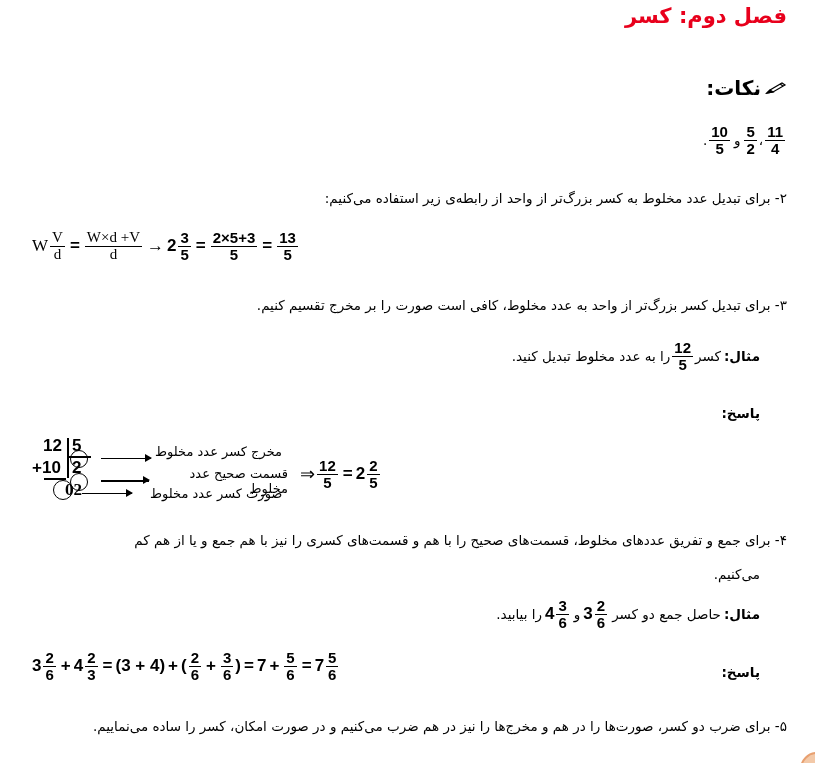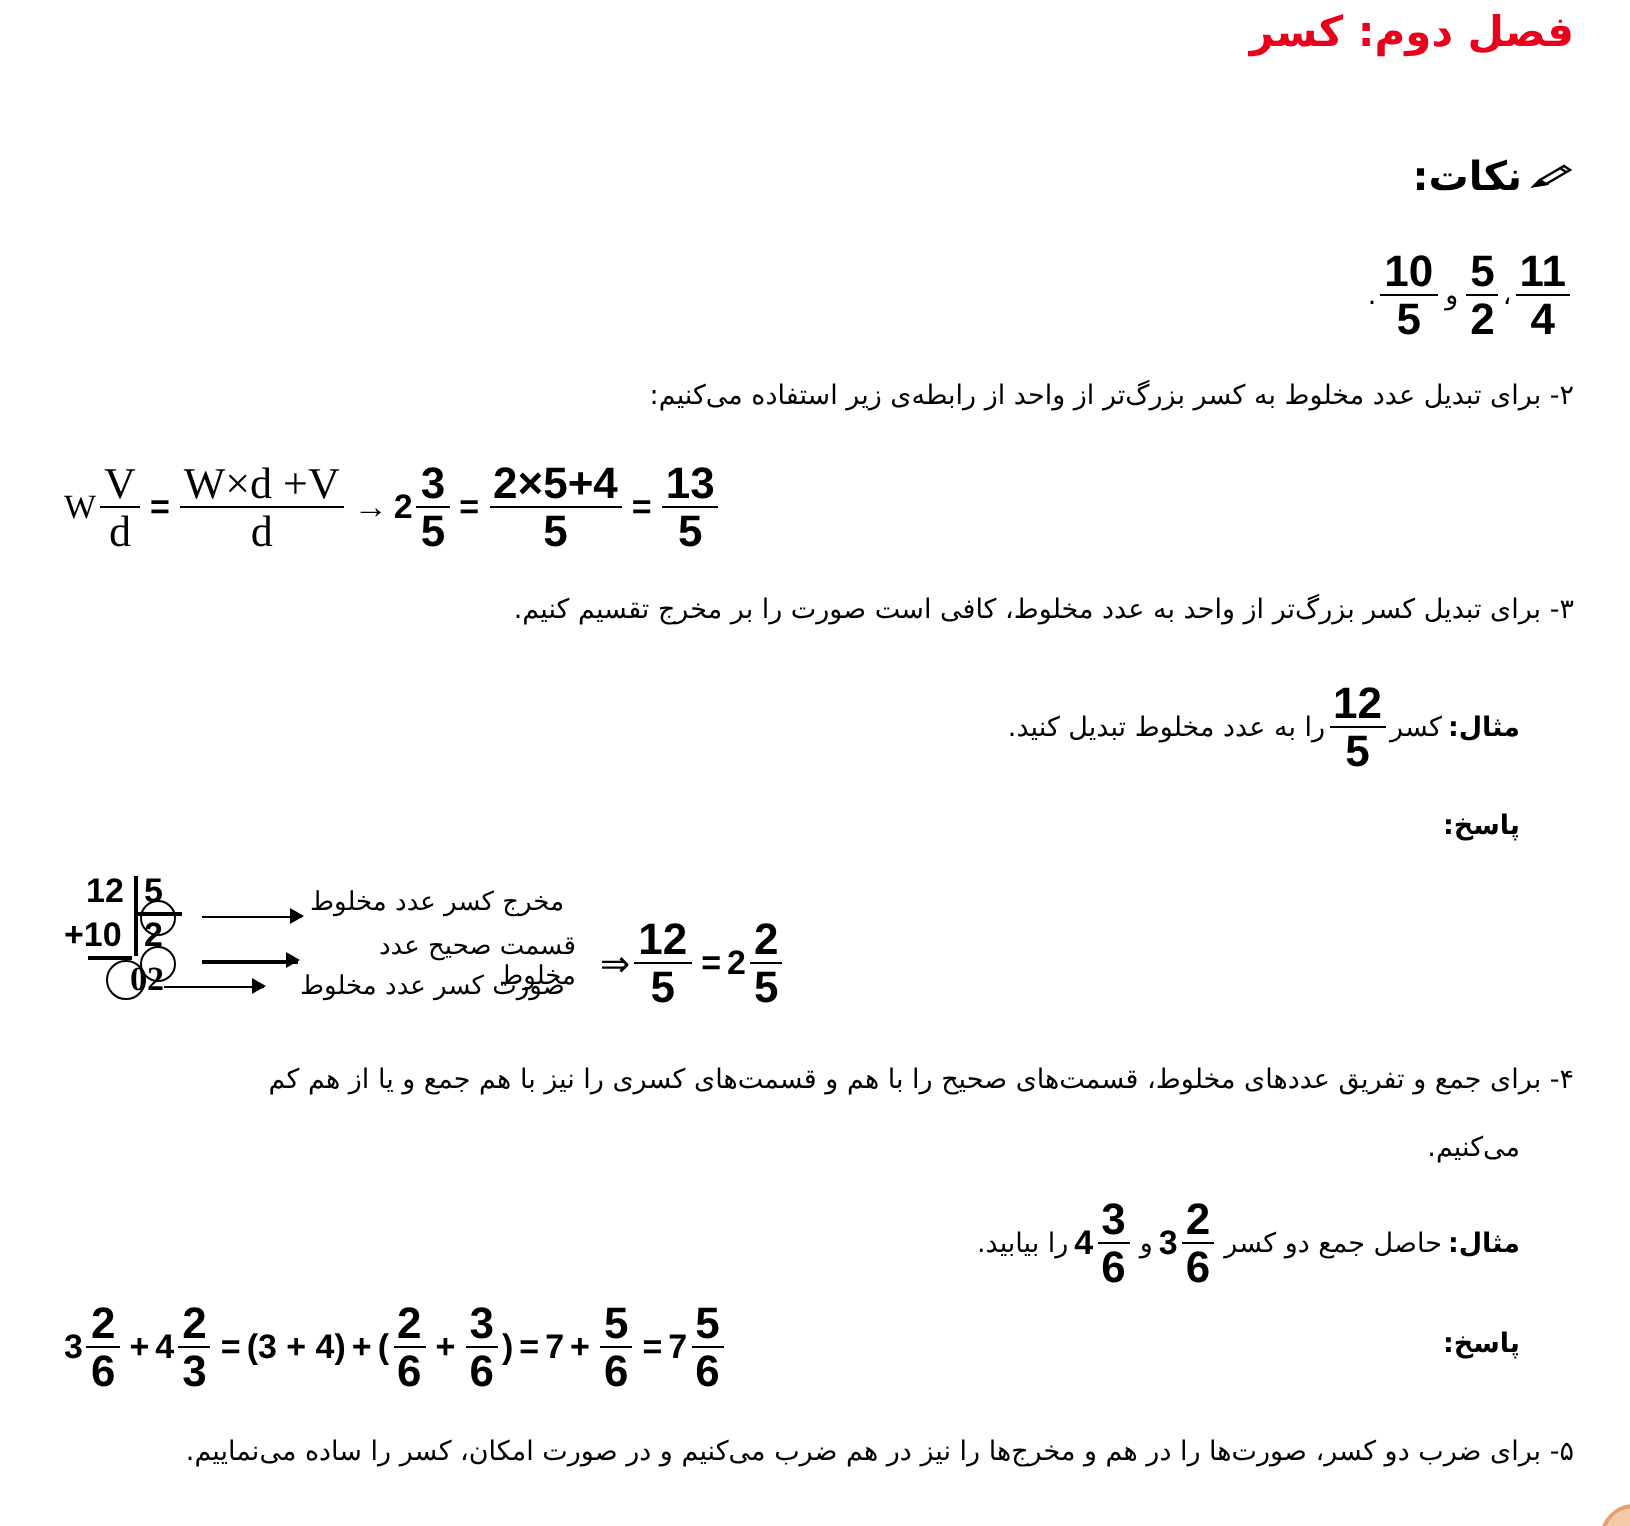--- a/index.html
+++ b/index.html
@@ -5,21 +5,21 @@
   html, body { margin: 0; padding: 0; background: #ffffff; }
   body { width: 815px; height: 763px; position: relative; overflow: hidden;
          font-family: "DejaVu Sans", sans-serif; color: #000; }
   .abs { position: absolute; }
   .rtl { direction: rtl; text-align: right; unicode-bidi: embed; }
   .title { right: 28px; top: 4px; font-size: 21px; font-weight: bold; color: #e8001c; }
   .notes { right: 28px; top: 76px; font-size: 20px; font-weight: bold; display:flex; align-items:flex-start; gap:4px; }
   .para { font-size: 13.5px; white-space: nowrap; }
   .b { font-weight: bold; }
   .frac { display: inline-flex; flex-direction: column; align-items: center; vertical-align: middle;
-          font-family: "Liberation Sans", sans-serif; font-weight: bold; font-size: 22px; line-height: 1.05; margin: 0 2px; }
+          font-family: "Liberation Sans", sans-serif; font-weight: bold; font-size: 15px; line-height: 1.05; margin: 0 2px; }
   .frac .num { padding: 0 2px; border-bottom: 1.5px solid #000; }
   .frac .den { padding: 0 2px; }
   .serif { font-family: "Liberation Serif", serif; font-weight: normal; }
   .math { font-family: "Liberation Sans", sans-serif; font-weight: bold; font-size: 17px; display:flex; align-items:center; direction:ltr; }
   .math .op { margin: 0 3px; }
   .arrow-line { display:inline-block; width: 50px; height: 1.5px; background:#000; position: relative; vertical-align: middle; }
   .arrow-line::after { content:""; position:absolute; right:-1px; top:-4px; border-left:7px solid #000; border-top:4.5px solid transparent; border-bottom:4.5px solid transparent; }
   .circle { position:absolute; width:16px; height:16px; border:1.5px solid #000; border-radius:50%; }
   .lbl { font-size: 13px; }
 </style>
@@ -73,21 +73,21 @@
       <span class="den">d</span>
     </span>
   <span class="op" style="font-weight:normal;">→</span>
   <span>2</span>
   <span class="frac">
       <span class="num">3</span>
       <span class="den">5</span>
     </span>
   <span class="op">=</span>
   <span class="frac">
-      <span class="num">2×5+4</span>
+      <span class="num">2×5+3</span>
       <span class="den">5</span>
     </span>
   <span class="op">=</span>
   <span class="frac">
       <span class="num">13</span>
       <span class="den">5</span>
     </span>
 </div>
 
 <div class="abs rtl para" style="right:28px; top:297px;">۳- برای تبدیل کسر بزرگ‌تر از واحد به عدد مخلوط، کافی است صورت را بر مخرج تقسیم کنیم.</div>

